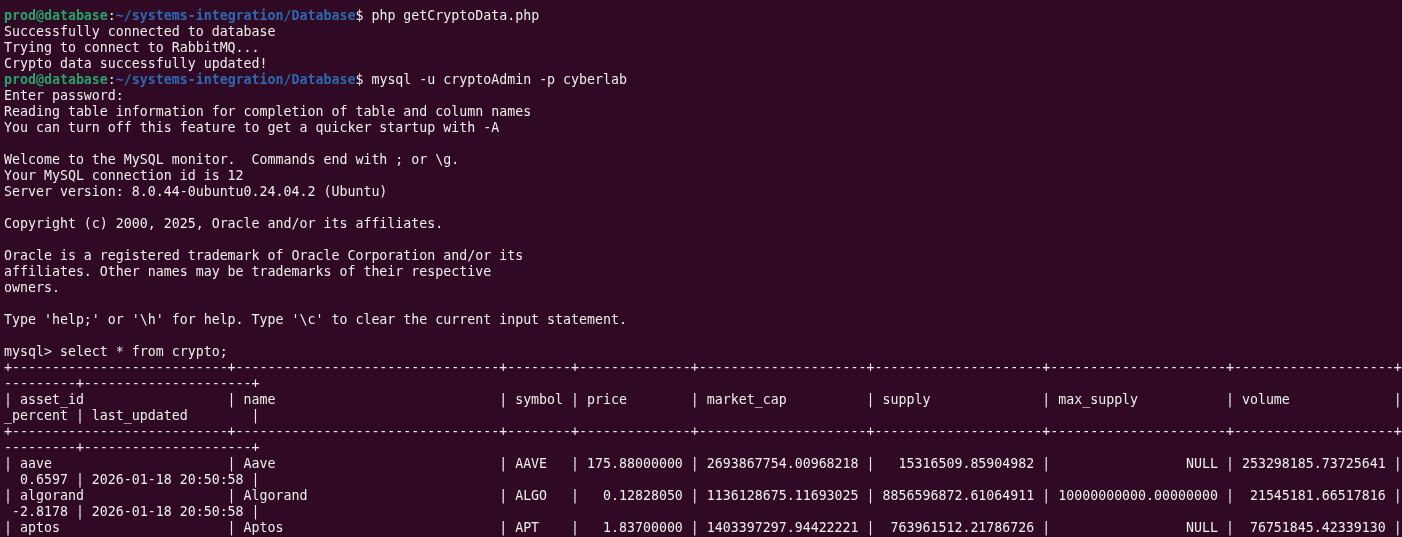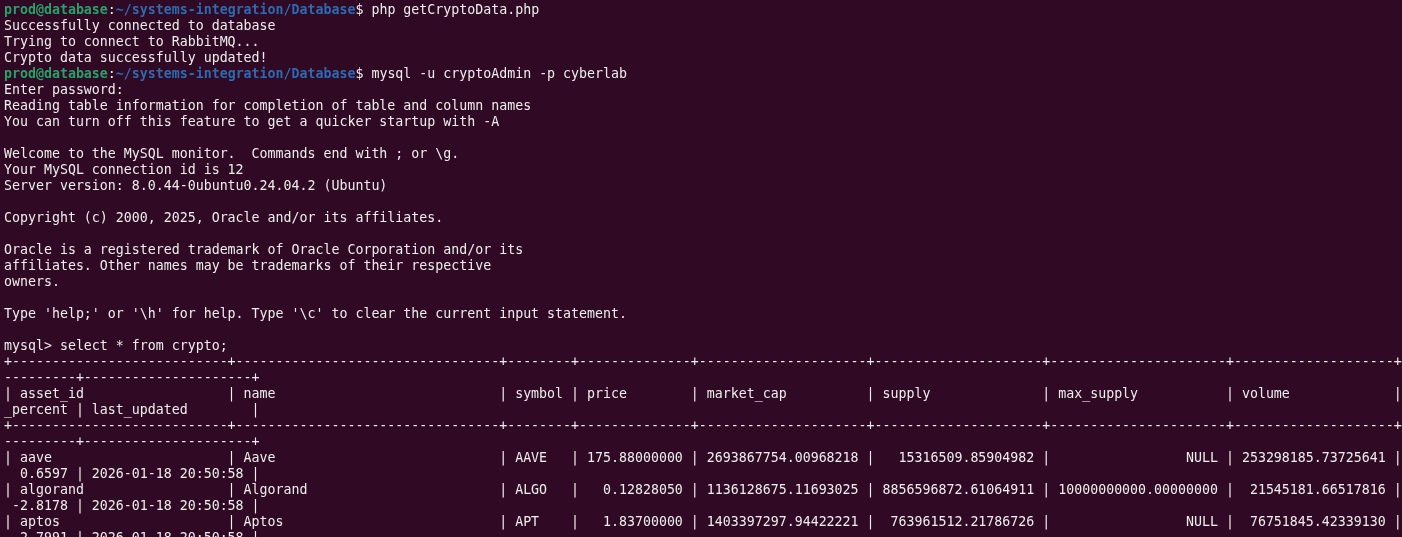--- a/index.html
+++ b/index.html
@@ -15,21 +15,21 @@
     width: 1402px;
     height: 537px;
     overflow: hidden;
     position: relative;
   }
   .term {
     margin: 0;
     box-sizing: border-box;
     width: 1402px;
     height: 537px;
-    padding: 2px 0 0 4px;
+    padding: 8px 0 0 4px;
     overflow: hidden;
     font-family: "DejaVu Sans Mono", "Liberation Mono", monospace;
     font-size: 13.27px;
     line-height: 16px;
     white-space: pre;
   }
   .line {
     height: 16px;
     white-space: pre;
   }

